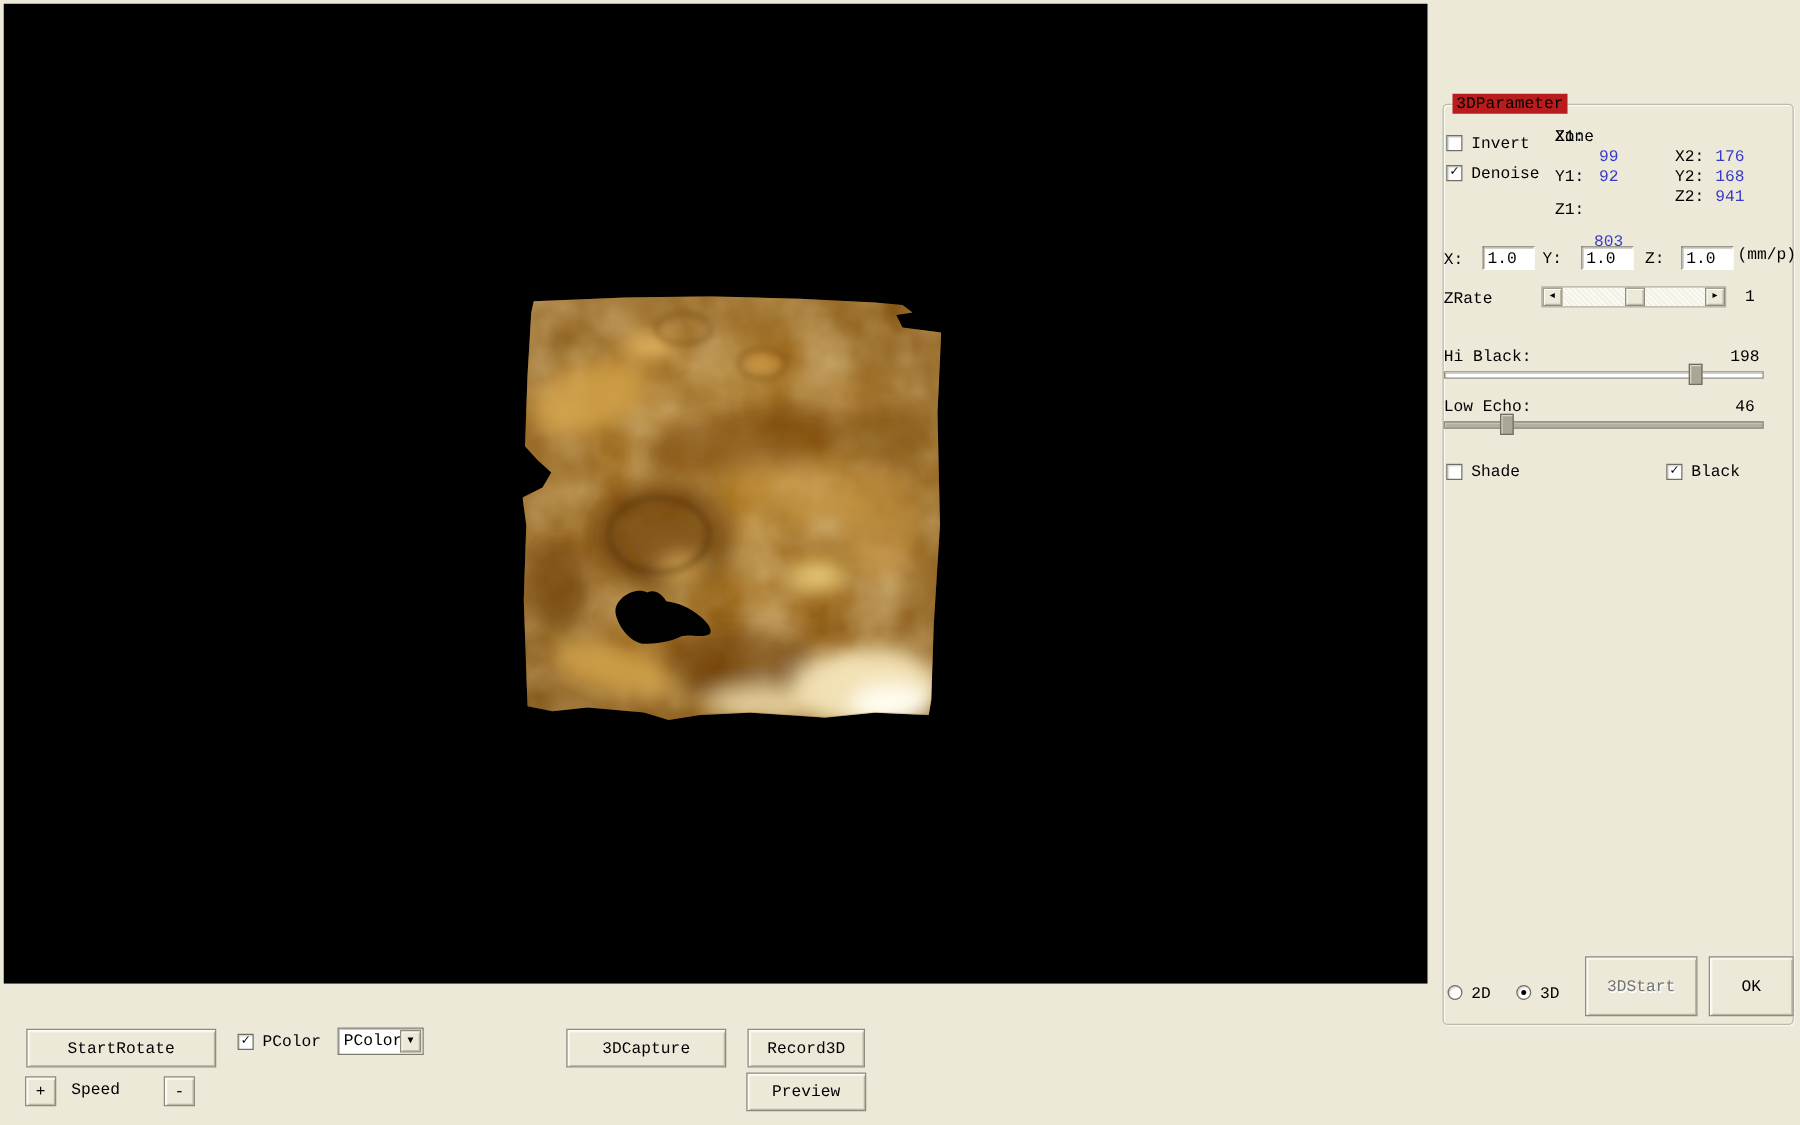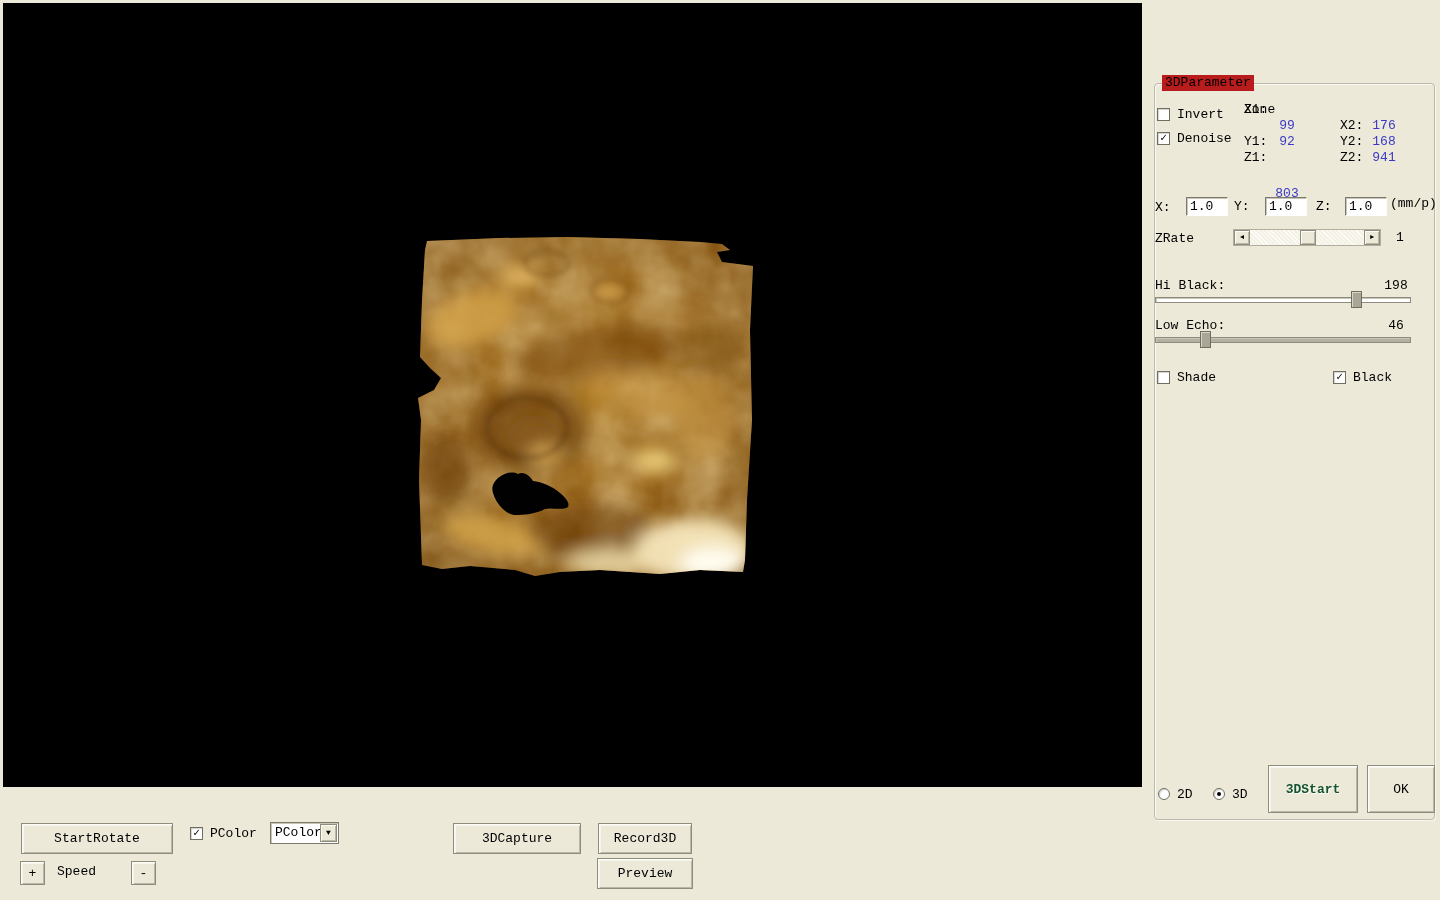--- a/index.html
+++ b/index.html
@@ -44,21 +44,21 @@
   
   .btn {
     position:absolute;
     background:#ece9d8;
     border:1px solid #8e8c7e;
     box-shadow: inset 1px 1px 0 #fdfdf6, inset 2px 2px 0 rgba(255,255,255,.55), inset -1px -1px 0 #bab7a6;
     display:flex; align-items:center; justify-content:center;
     font-family:"Liberation Mono", monospace; font-size:13px; color:#000;
     cursor:default; white-space:nowrap;
   }
-  .btn.disabled { color:#14532d; text-shadow:1px 1px 0 #fff;font-weight:bold; }
+  .btn.disabled { color:#737373; text-shadow:1px 1px 0 #fff; }
 
   
   .cb {
     position:absolute; width:13px; height:13px;
     background:#fff;
     border:1px solid #706e60;
     box-shadow: inset 1px 1px 1px rgba(0,0,0,.18);
     font-size:11px; line-height:11px; text-align:center; font-weight:bold;
     color:#000;
   }
@@ -215,21 +215,21 @@
 
   <span class="lbl" style="left:100px; top:102px;">Zone</span>
   <span class="lbl" style="left:100px; top:102px;">X1:</span>
   <span class="lbl val-blue val-right" style="left:125px; top:118px; width:36px;">99</span>
   <span class="lbl" style="left:196px; top:118px;">X2:</span>
   <span class="lbl val-blue val-right" style="left:222px; top:118px; width:36px;">176</span>
   <span class="lbl" style="left:100px; top:134px;">Y1:</span>
   <span class="lbl val-blue val-right" style="left:125px; top:134px; width:36px;">92</span>
   <span class="lbl" style="left:196px; top:134px;">Y2:</span>
   <span class="lbl val-blue val-right" style="left:222px; top:134px; width:36px;">168</span>
-  <span class="lbl" style="left:100px; top:150px;text-align:center;">Z1:</span>
+  <span class="lbl" style="left:100px; top:160px;text-align:center;">Z1:</span>
   <span class="lbl val-blue val-right" style="left:125px; top:162px; width:36px;margin-top:24px;">803</span>
   <span class="lbl" style="left:196px; top:150px;">Z2:</span>
   <span class="lbl val-blue val-right" style="left:222px; top:150px; width:36px;">941</span>
 
   <span class="lbl" style="left:11px; top:200px;">X:</span>
   <input class="field" style="left: 42px; top: 197px; width: 42px; height: 19px;" value="1.0">
   <span class="lbl" style="left:90px; top:199px;">Y:</span>
   <input class="field" style="left: 121px; top: 197px; width: 42px; height: 19px;" value="1.0">
   <span class="lbl" style="left:172px; top:199px;">Z:</span>
   <input class="field" style="left: 201px; top: 197px; width: 42px; height: 19px;" value="1.0">

